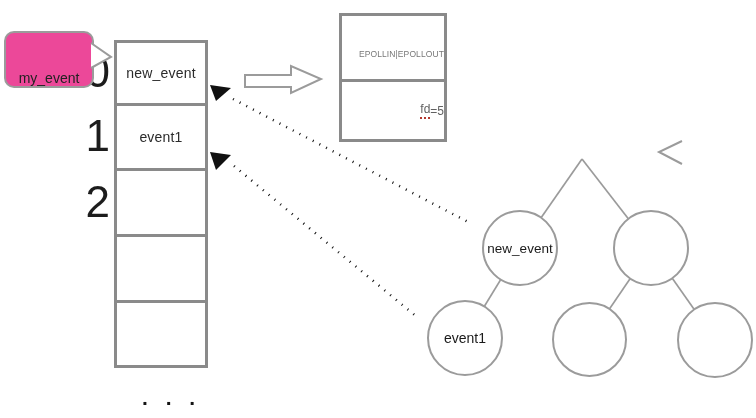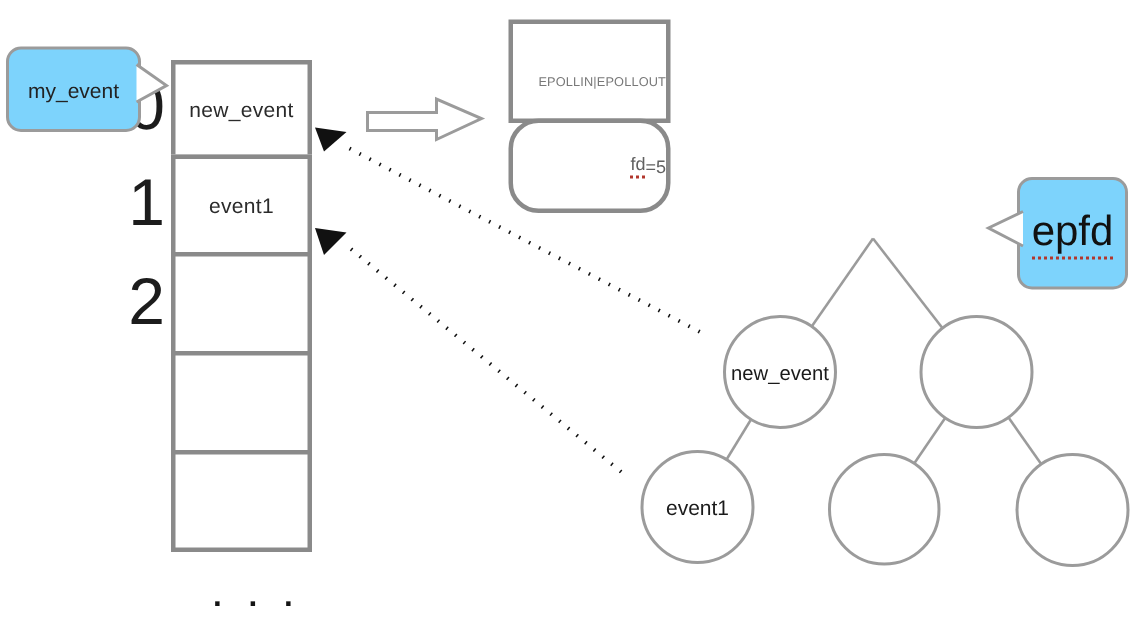--- a/index.html
+++ b/index.html
@@ -25,27 +25,27 @@
     font-size:44px;line-height:44px;font-weight:300;color:#1c1c1c;z-index:2;
   }
 
   
   .ebox{
     position:absolute;left:339px;width:108px;
     box-sizing:border-box;border:3px solid #8a8a8a;background:#ffffff;
     display:flex;align-items:center;justify-content:flex-end;z-index:2;
   }
   .ebox.mask{top:13px;height:69px;font-size:8.5px;color:#787878;padding-top:13px;letter-spacing:0.1px;}
-  .ebox.fd{top:79px;height:63px;font-size:12px;color:#616161;border-radius:20px;}
+  .ebox.fd{top:79px;height:63px;font-size:12px;color:#616161;}
 
   
   .bubble{
-    position:absolute;box-sizing:border-box;background:#7dd3fc;
+    position:absolute;box-sizing:border-box;background:#ec4899;
     border:2px solid #9b9b9b;border-radius:10px;
-    display:flex;align-items:center;justify-content:center;
+    display:flex;align-items:flex-end;justify-content:center;
     color:#222222;z-index:2;
   }
   #bubble-myevent{left:4px;top:31px;width:90px;height:57px;font-size:14px;}
   #bubble-epfd{left:678px;top:118px;width:74px;height:75px;font-size:28px;color:#111111;}
 
   
   .node{
     position:absolute;box-sizing:border-box;border-radius:50%;
     border:2px solid #9b9b9b;background:#ffffff;
     display:flex;align-items:center;justify-content:center;
@@ -126,22 +126,19 @@
   <div class="node" style="left:552px;top:302px;width:75px;height:75px;font-size:14px;">
     <span></span>
   </div>
   <div class="node" style="left:677px;top:302px;width:76px;height:76px;font-size:14px;">
     <span></span>
   </div>
 
   <div class="bubble" id="bubble-myevent">
     <span>my_event</span>
   </div>
-  <div class="bubble" id="bubble-epfd">
-    <span class="squiggle">epfd</span>
-  </div>
 
   <svg class="layer z3" width="756" height="418" viewBox="0 0 756 418">
     <path d="M91,43 L111,57 L91,68" fill="#ffffff" stroke="#9b9b9b" stroke-width="2"></path>
     <path d="M682,141 L659,152 L682,164" fill="#ffffff" stroke="#9b9b9b" stroke-width="2"></path>
   </svg>
 
 </div>
 
 </body></html>

